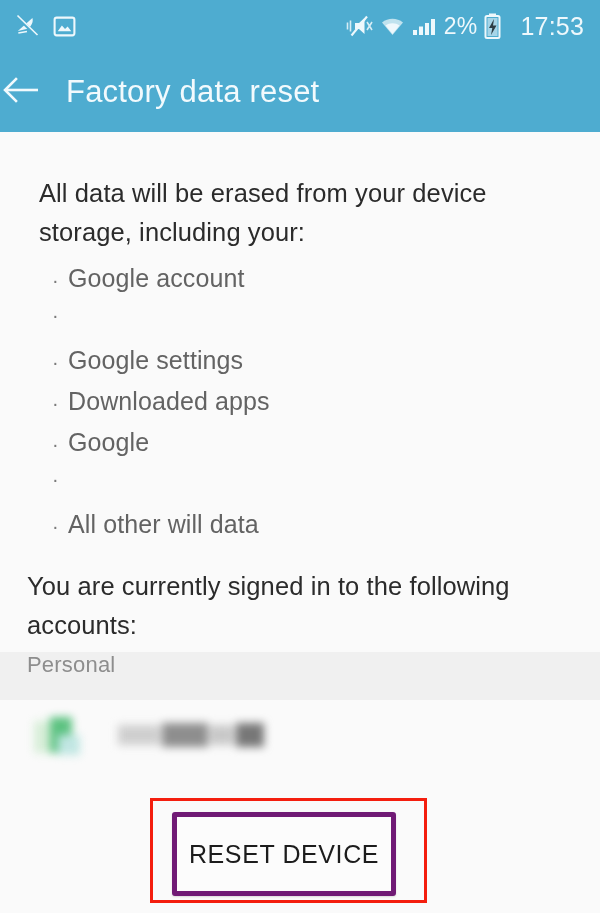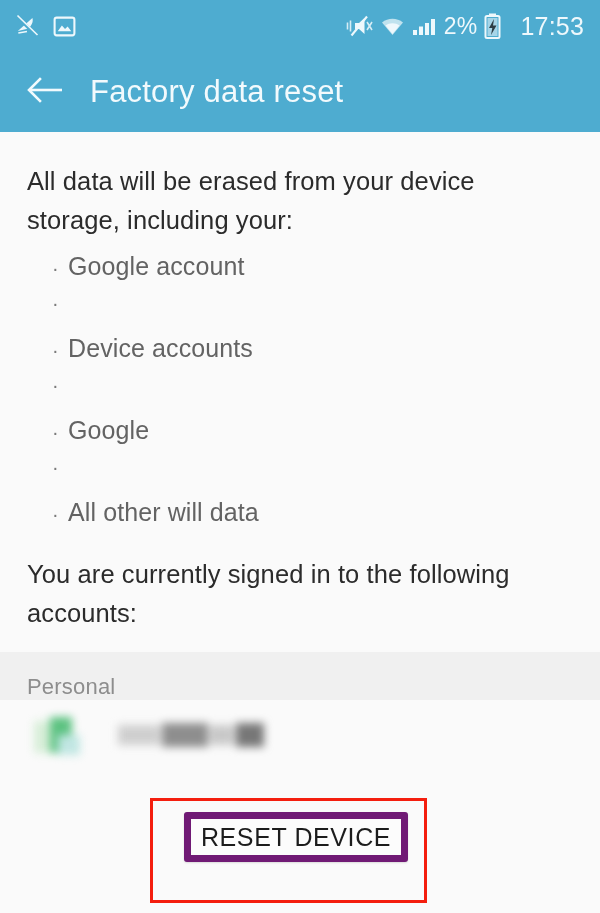--- a/index.html
+++ b/index.html
@@ -58,21 +58,20 @@
   
   .appbar {
     position: absolute;
     top: 52px; left: 0;
     width: 600px;
     height: 80px;
     background: #4eacd0;
     display: flex;
     align-items: center;
     box-sizing: border-box;
-    padding-left: 24px;
   }
   .back-btn {
     width: 42px;
     height: 42px;
     display: flex;
     align-items: center;
     justify-content: center;
     cursor: pointer;
   }
   .appbar-title {
@@ -86,21 +85,21 @@
 
   
   .content {
     position: absolute;
     top: 132px; left: 0;
     width: 600px;
     height: 781px;
     background: #fafafa;
   }
   .intro {
-    margin: 0;
+    margin: 12px;
     padding: 30px 40px 0 27px;
     font-size: 25.5px;
     line-height: 39px;
     color: #2b2b2b;
     letter-spacing: 0.1px;
   }
   .bullets {
     list-style: none;
     margin: 12px 0 0 0;
     padding: 0;
@@ -133,21 +132,21 @@
   }
 
   
   .section-header {
     position: absolute;
     top: 520px; left: 0;
     width: 600px;
     height: 48px;
     background: #f0f0f0;
     display: flex;
-    align-items: flex-end;
+    align-items: flex-start;
     box-sizing: border-box;
     padding-left: 27px;
   }
   .section-header-label {
     color: #8d8d8d;
     font-size: 22px;
     letter-spacing: 0.2px;
   }
   .account-row {
     position: absolute;
@@ -200,26 +199,26 @@
     left: 150px;
     top: 798px;
     width: 277px;
     height: 105px;
     border: 3px solid #f41e0e;
     box-sizing: border-box;
     pointer-events: none;
   }
   .reset-button {
     position: absolute;
-    left: 184px;
+    left: 172px;
     top: 812px;
     width: 224px;
-    height: 50px;
+    height: 84px;
     background: #fcfcfc;
-    border: 7px solid #701a75;
+    border: 5px solid #701a75;
     border-radius: 3px;
     box-shadow: 0 1px 2px rgba(0,0,0,0.13);
     display: flex;
     align-items: center;
     justify-content: center;
     box-sizing: border-box;
     cursor: pointer;
   }
   .reset-button-label {
     color: #1c1c1c;
@@ -304,24 +303,25 @@
     <ul class="bullets">
       <li class="bullet-row">
         <span class="bullet-dot">·</span>
         <span class="bullet-label">Google account</span>
       </li>
       <li class="bullet-row">
         <span class="bullet-dot">·</span>
       </li>
       <li class="bullet-row">
         <span class="bullet-dot">·</span>
-        <span class="bullet-label">Device accounts</span>
-      </li>
-      <li class="bullet-row">
-        <span class="bullet-dot">·</span>
+        <span class="bullet-label">Google settings</span>
+      </li>
+      <li class="bullet-row">
+        <span class="bullet-dot">·</span>
+        <span class="bullet-label">Downloaded apps</span>
       </li>
       <li class="bullet-row">
         <span class="bullet-dot">·</span>
         <span class="bullet-label">Google</span>
       </li>
       <li class="bullet-row">
         <span class="bullet-dot">·</span>
       </li>
       <li class="bullet-row">
         <span class="bullet-dot">·</span>

